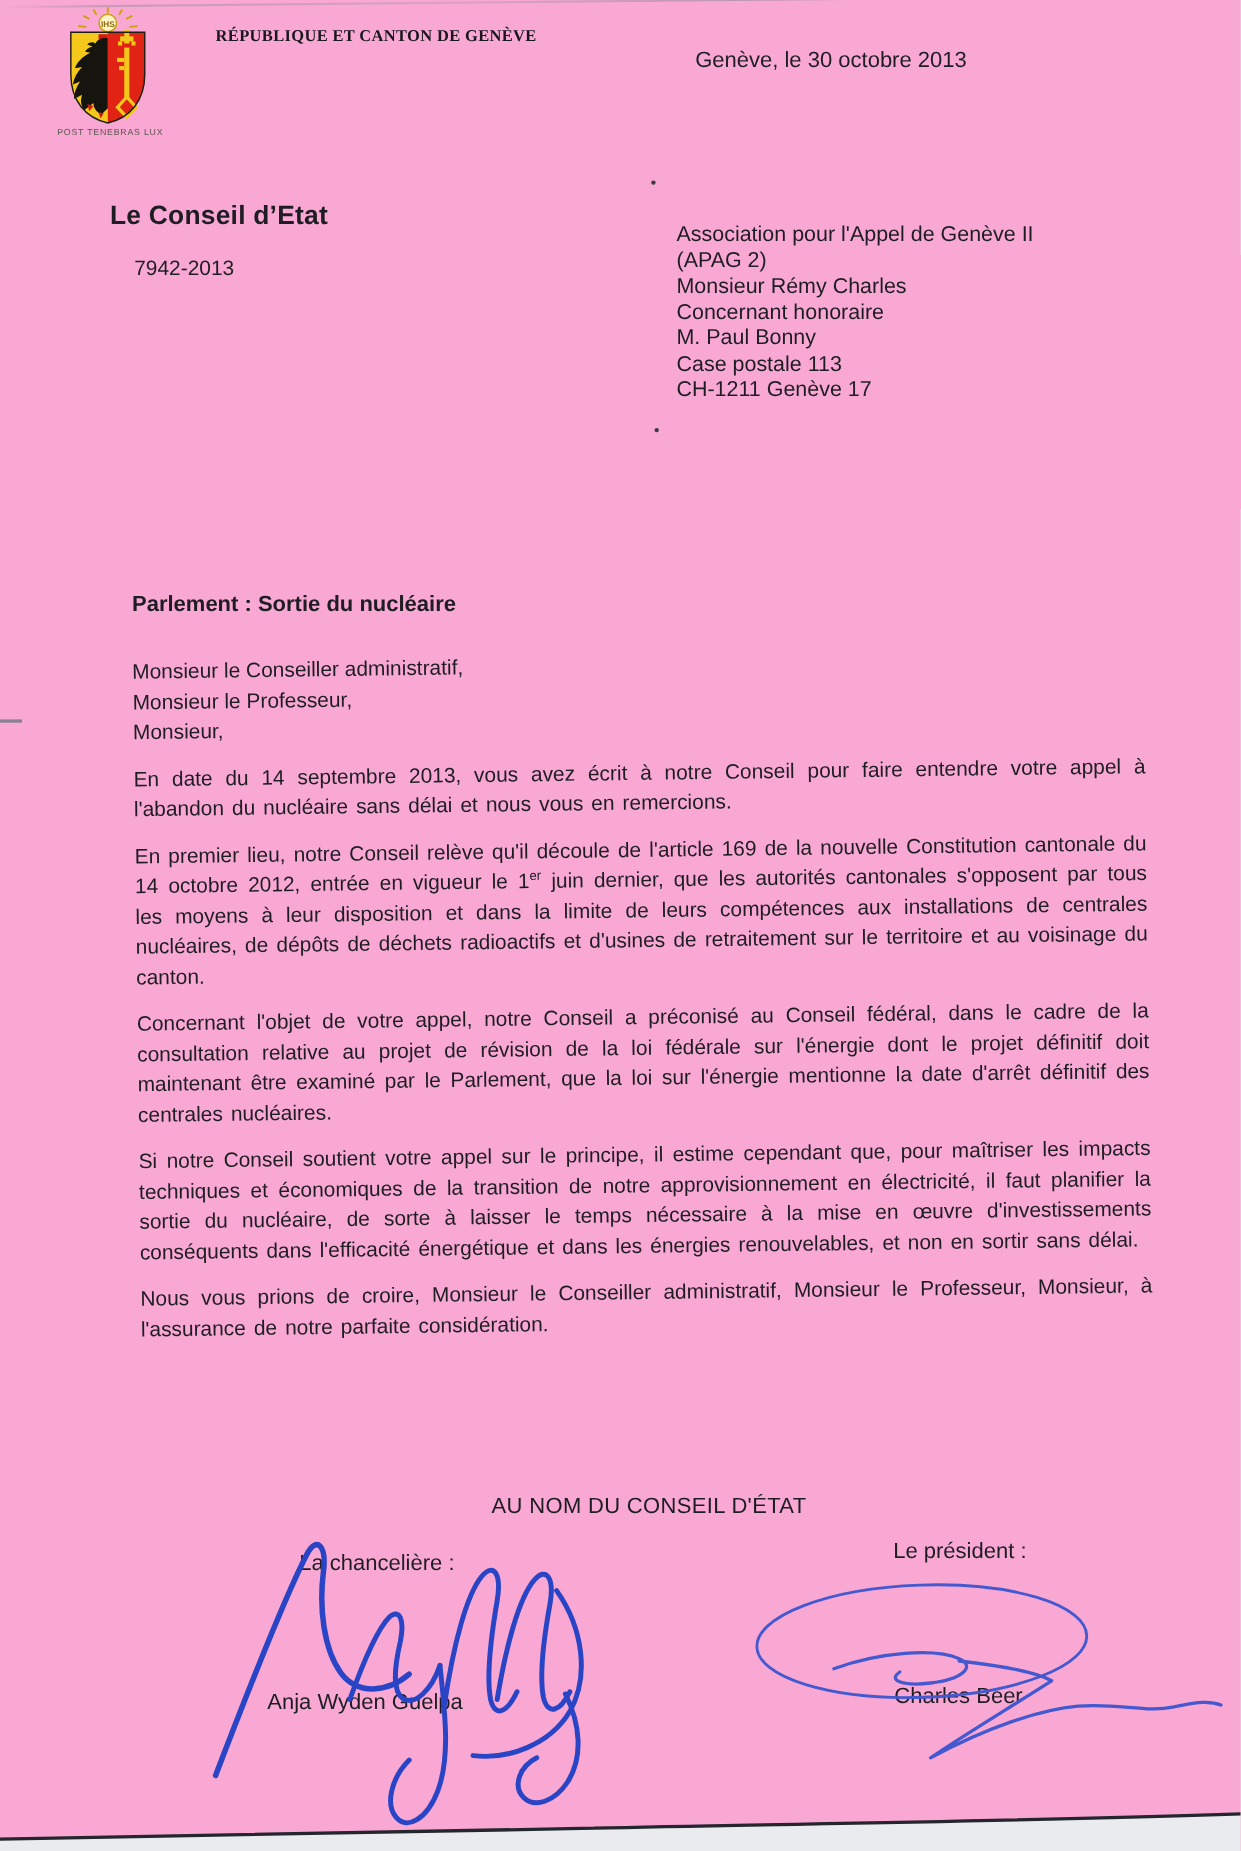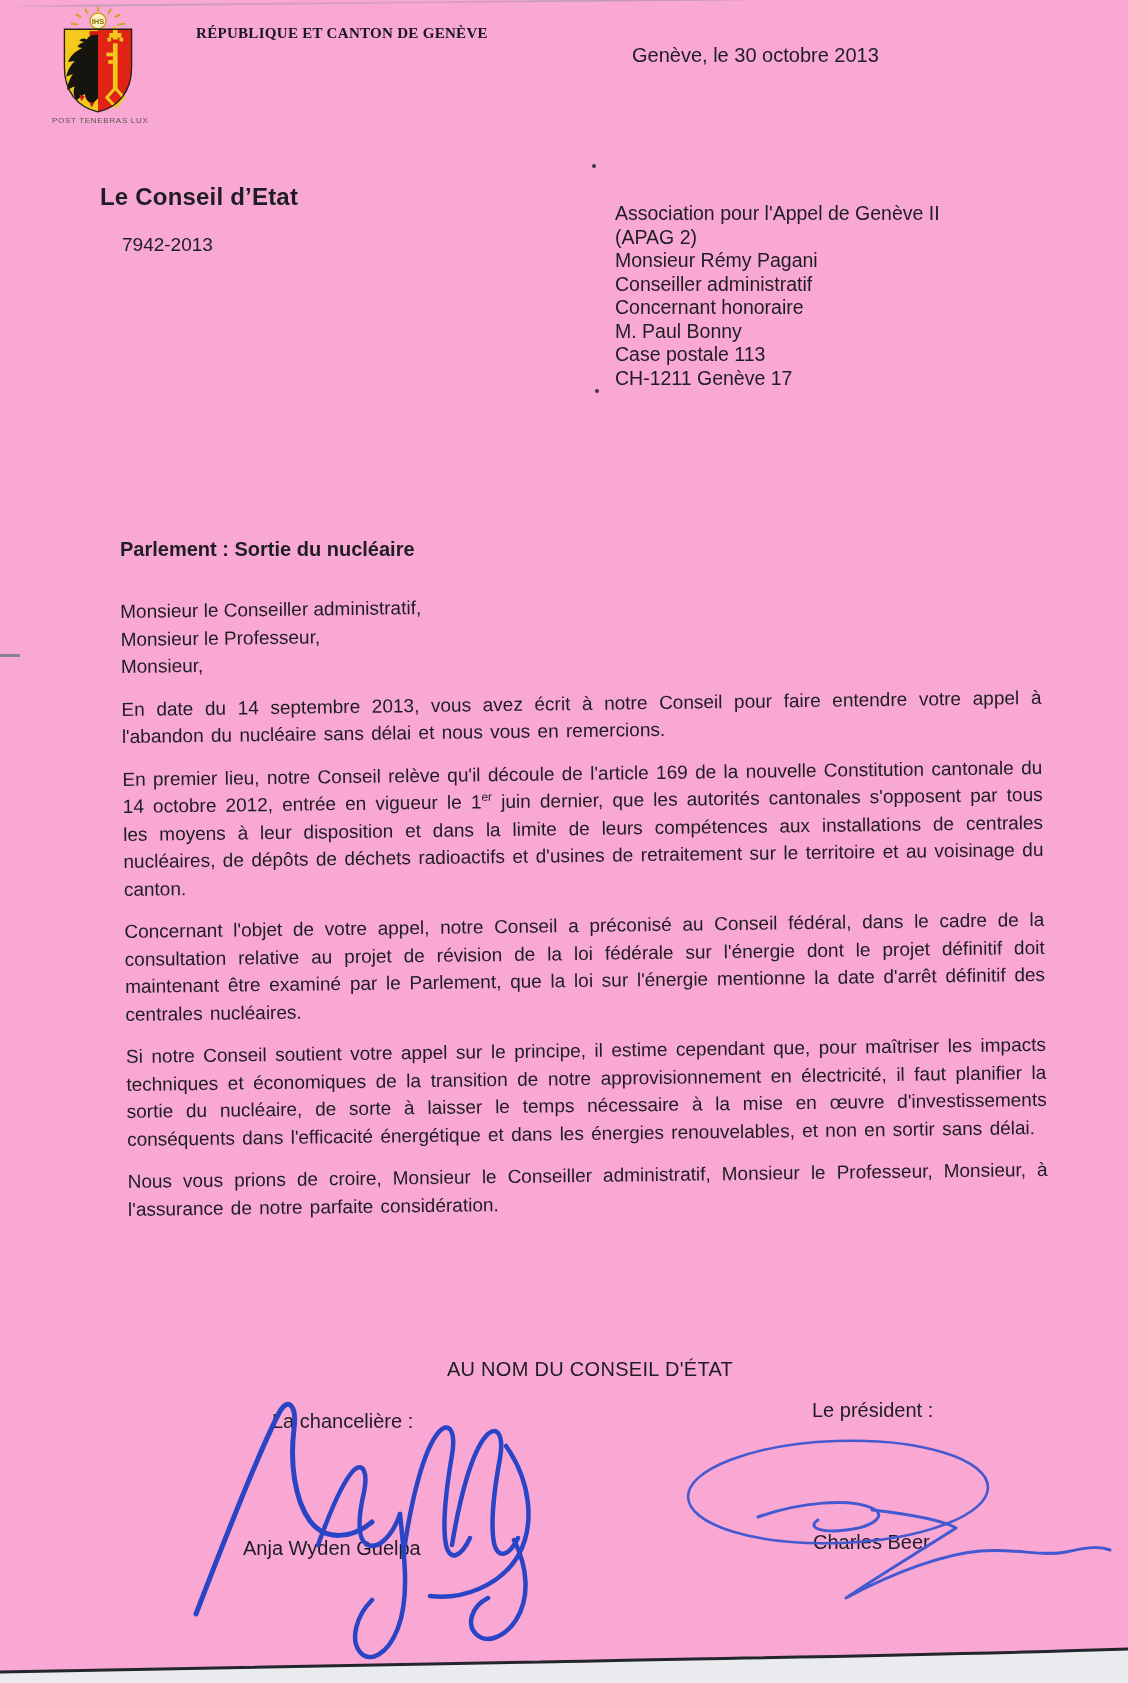--- a/index.html
+++ b/index.html
@@ -68,22 +68,21 @@
   <div class="abs reference" style="left:122px;top:234px;">7942-2013</div>
 
   <div class="abs speck" style="left:592px;top:164px;"></div>
   <div class="abs speck" style="left:595px;top:389px;"></div>
   <div class="abs margin-dash" style="left:0px;top:654px;"></div>
   <div class="abs fold-crease"></div>
 
   <div class="abs recipient" style="left:615px;top:202px;">
     <div>Association pour l'Appel de Genève II</div>
     <div>(APAG 2)</div>
-    <div>Monsieur Rémy Pagani</div>
-    <div>Conseiller administratif</div>
+    <div>Monsieur Rémy Charles</div>
     <div>Concernant honoraire</div>
     <div>M. Paul Bonny</div>
     <div>Case postale 113</div>
     <div>CH-1211 Genève 17</div>
   </div>
 
   <div class="abs subject" style="left:120px;top:538px;">Parlement : Sortie du nucléaire</div>
 
   <div class="abs body-block" style="left:120px;top:598px;">
     <div class="salutation">

